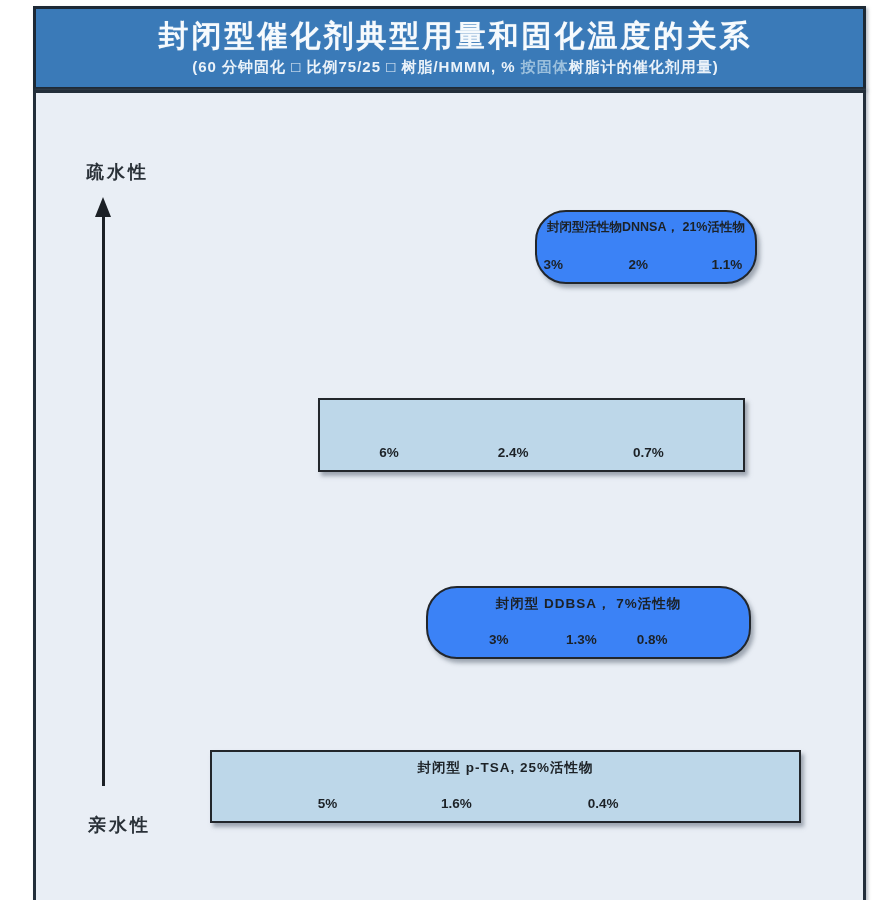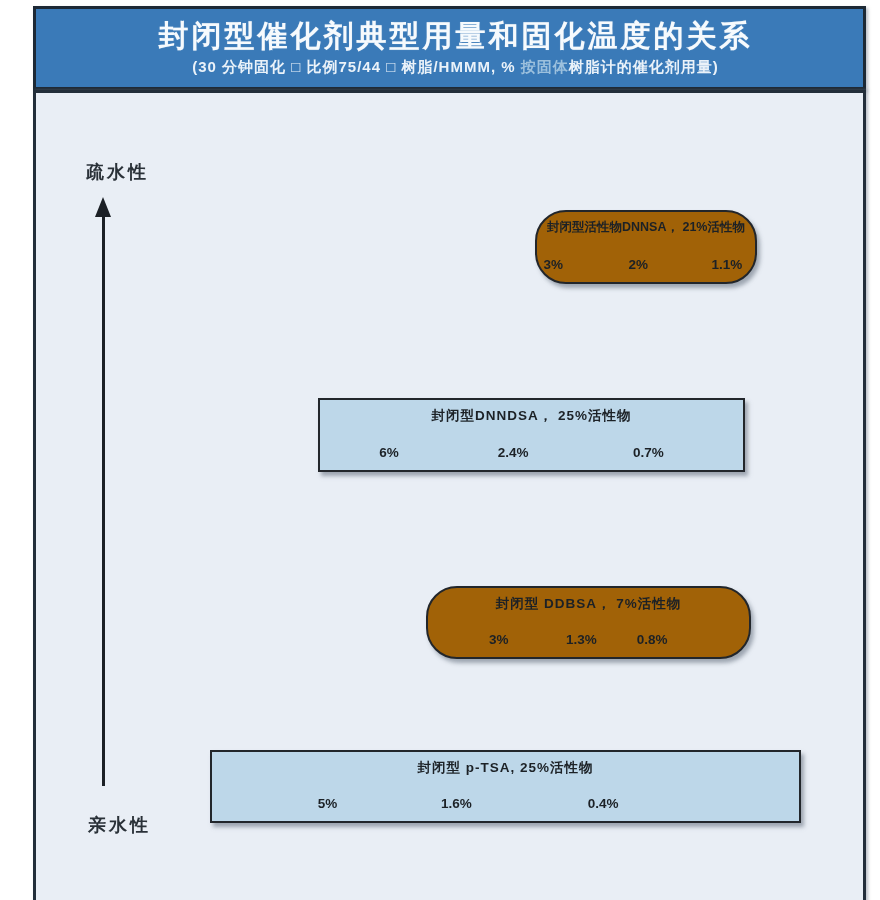--- a/index.html
+++ b/index.html
@@ -80,21 +80,21 @@
     left: 7.5px; top: 17px;
     width: 3px; height: 572px;
     background: #1c2026;
   }
   
   .cat-box {
     position: absolute;
     border: 2.5px solid #22262b;
     box-shadow: 3px 4px 4px rgba(95,105,120,0.55);
   }
-  .cat-box.green { background: #a16207; border-radius: 31px; }
+  .cat-box.green { background: #3b82f6; border-radius: 31px; }
   .cat-box.blue  { background: #bdd7e9; }
   .box-title {
     position: absolute;
     top: 7px; left: 0;
     width: 100%;
     text-align: center;
     font-size: 13.5px;
     font-weight: bold;
     color: #1c2126;
     letter-spacing: 1px;
@@ -131,21 +131,21 @@
   #box-ptsa   .v2 { left: 64%; }
 </style>
 </head>
 <body>
 
 <div class="page">
 
   <div class="header-box">
     <div class="header-title">封闭型催化剂典型用量和固化温度的关系</div>
     <div class="header-subtitle">
-      <span>(30 分钟固化 □ 比例75/44 □ 树脂/HMMM, % </span><span class="faded">按固体</span><span>树脂计的催化剂用量)</span>
+      <span>(60 分钟固化 □ 比例75/25 □ 树脂/HMMM, % </span><span class="faded">按固体</span><span>树脂计的催化剂用量)</span>
     </div>
   </div>
 
   <div class="chart-box"></div>
 
   <div class="axis-label top">疏水性</div>
 
   <div class="axis-arrow">
     <div class="head"></div>
     <div class="shaft"></div>
@@ -154,21 +154,20 @@
   <div class="axis-label bottom">亲水性</div>
 
   <div class="cat-box green" id="box-dnnsa">
     <div class="box-title">封闭型活性物DNNSA， 21%活性物</div>
     <span class="box-value v0">3%</span>
     <span class="box-value v1">2%</span>
     <span class="box-value v2">1.1%</span>
   </div>
 
   <div class="cat-box blue" id="box-dnndsa">
-    <div class="box-title">封闭型DNNDSA， 25%活性物</div>
     <span class="box-value v0">6%</span>
     <span class="box-value v1">2.4%</span>
     <span class="box-value v2">0.7%</span>
   </div>
 
   <div class="cat-box green" id="box-ddbsa">
     <div class="box-title">封闭型 DDBSA， 7%活性物</div>
     <span class="box-value v0">3%</span>
     <span class="box-value v1">1.3%</span>
     <span class="box-value v2">0.8%</span>

